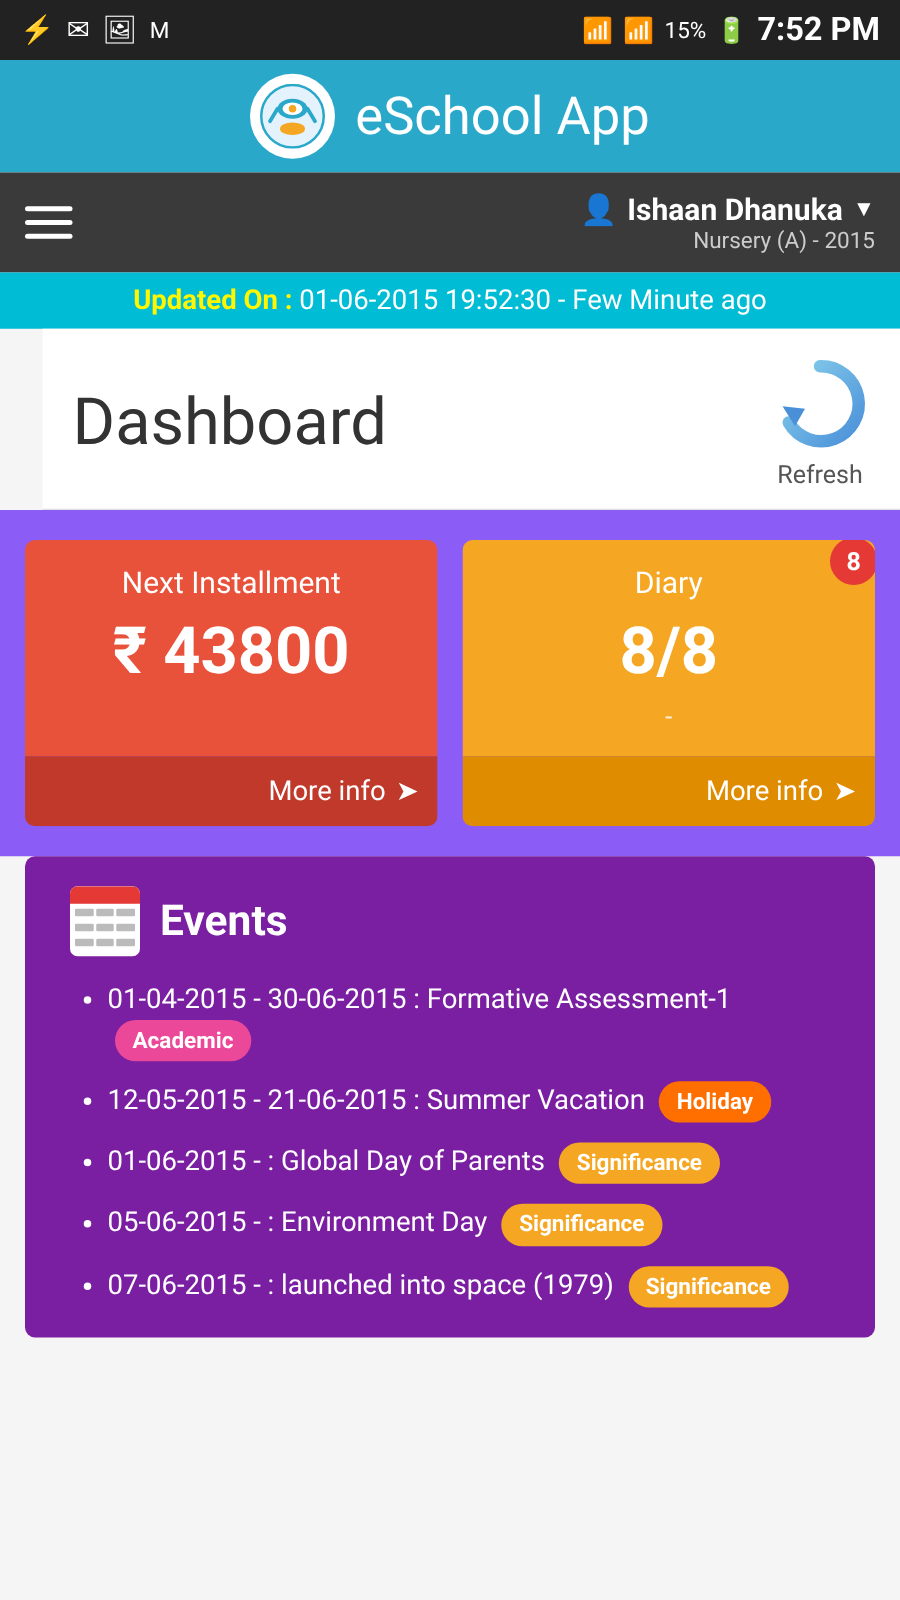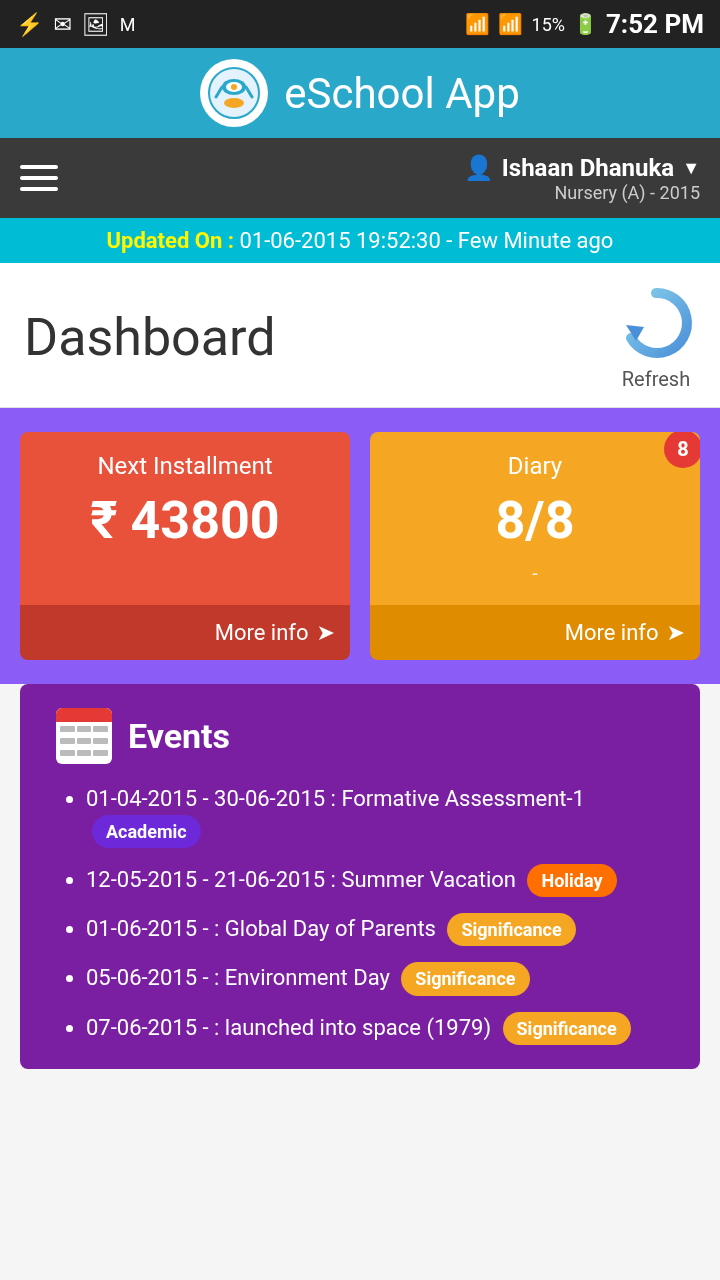--- a/index.html
+++ b/index.html
@@ -99,20 +99,21 @@
     .update-bar span.normal { color: white; font-weight: normal; }
 
     
     .dashboard-header {
       background: white;
       display: flex;
       align-items: center;
       justify-content: space-between;
       padding: 20px 24px 16px 24px;
       border-bottom: 1px solid #e0e0e0;
+      margin-left: 34px;
     }
     .dashboard-title {
       font-size: 52px;
       color: #333;
       font-weight: 400;
     }
     .refresh-btn {
       display: flex;
       flex-direction: column;
       align-items: center;
@@ -259,21 +260,21 @@
       line-height: 1.4;
     }
     .event-tag {
       display: inline-block;
       padding: 4px 14px;
       border-radius: 20px;
       font-size: 18px;
       font-weight: bold;
       margin-left: 6px;
     }
-    .tag-academic { background: #6d28d9; color: white; }
+    .tag-academic { background: #ec4899; color: white; }
     .tag-holiday { background: #ff6f00; color: white; }
     .tag-significance { background: #f5a623; color: white; }
   </style>
 </head>
 <body>
 
 <div class="status-bar">
   <div class="status-left">
     <span>⚡</span>
     <span>✉</span>

